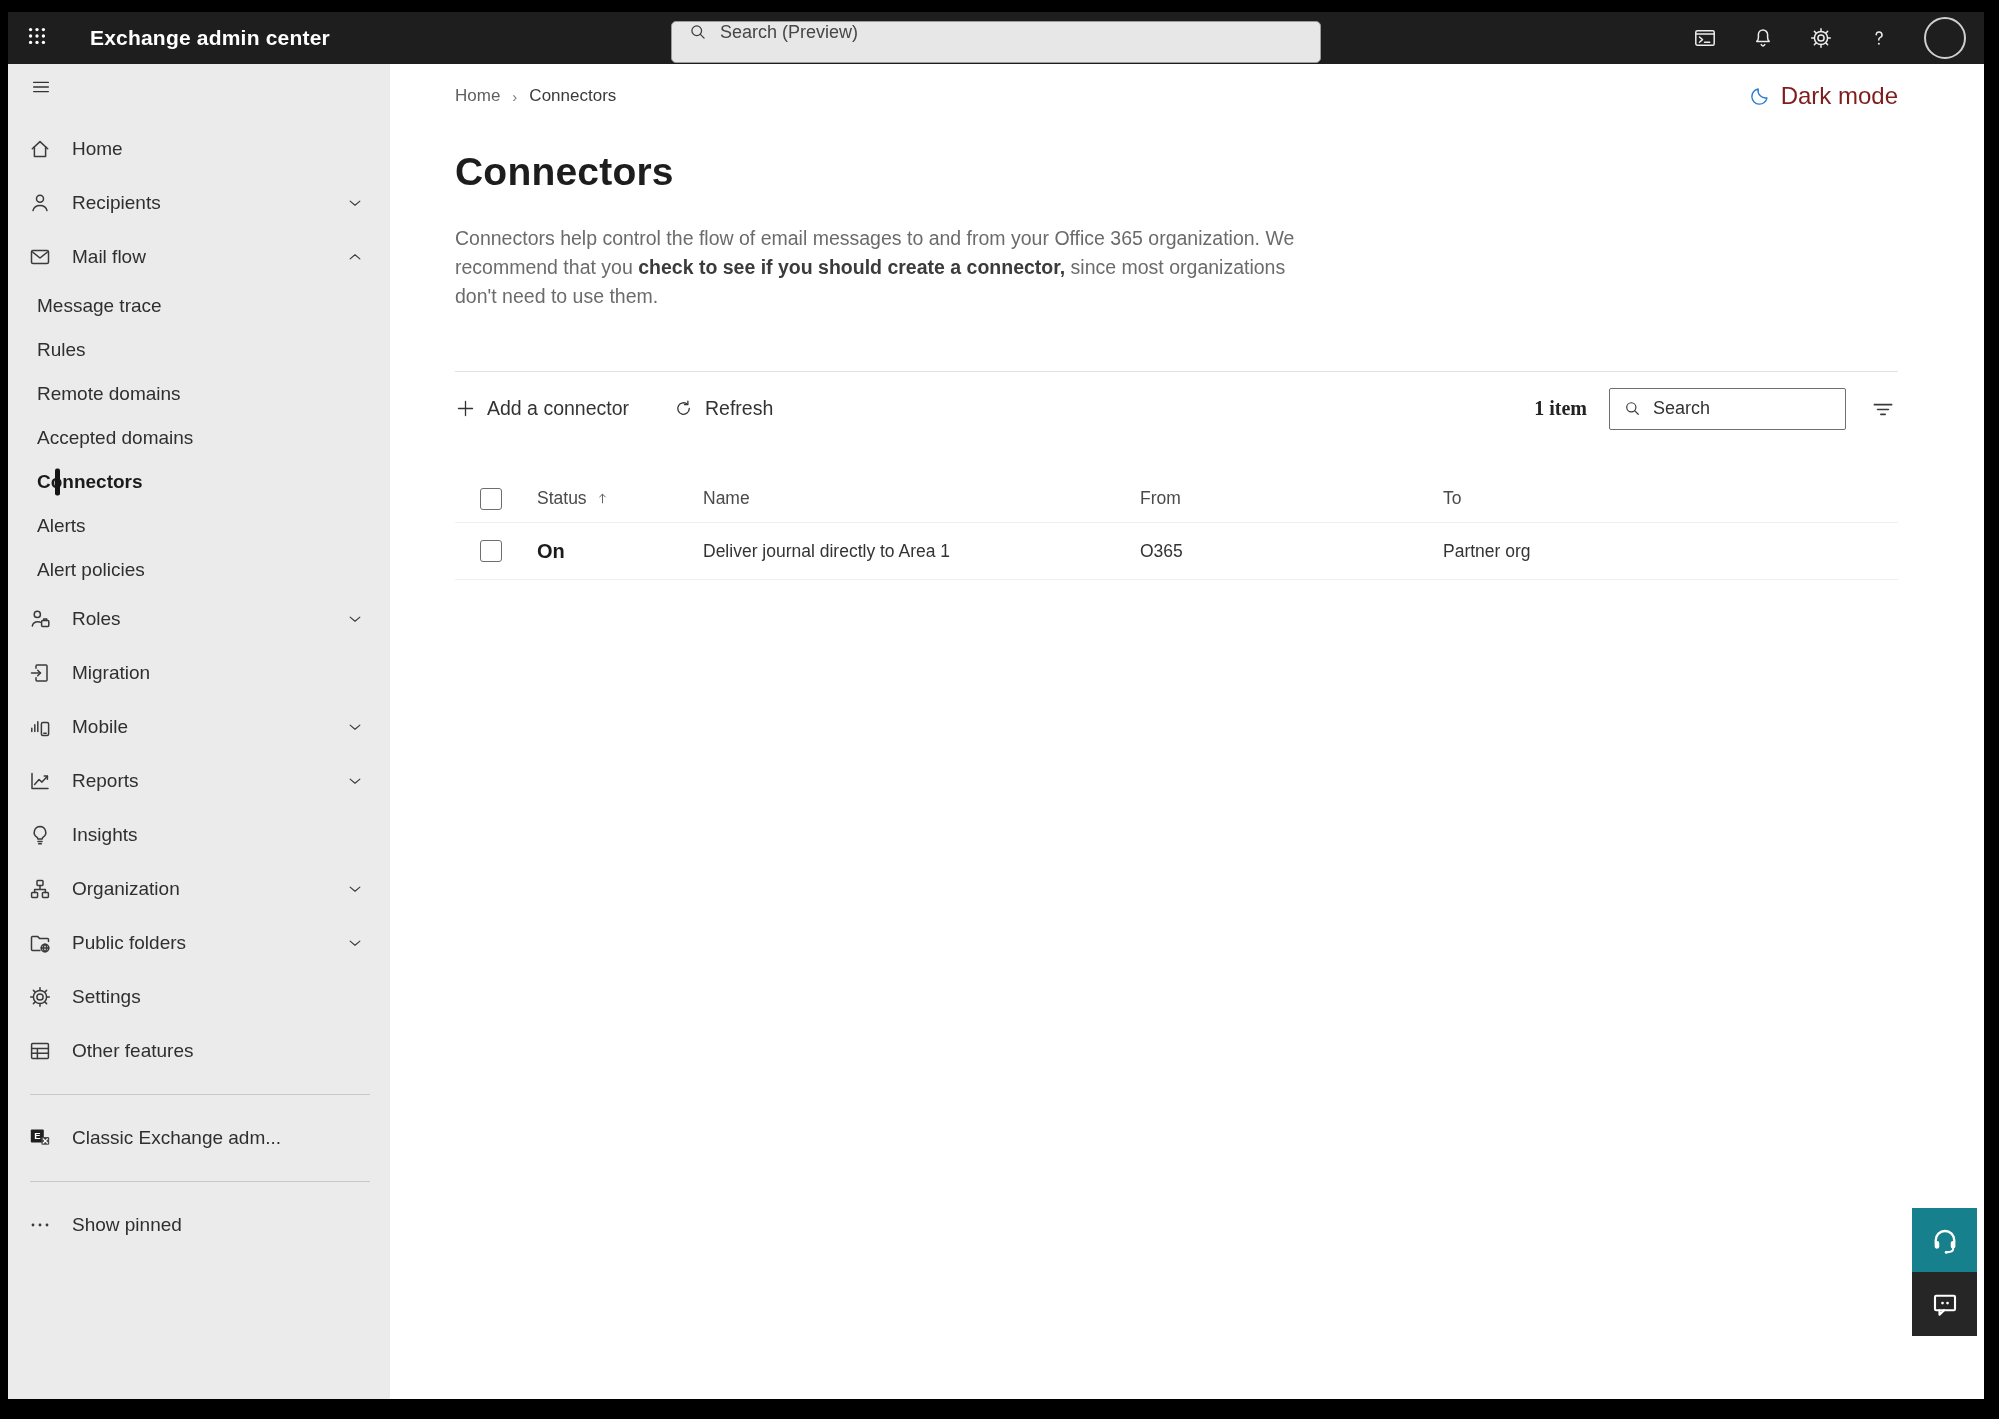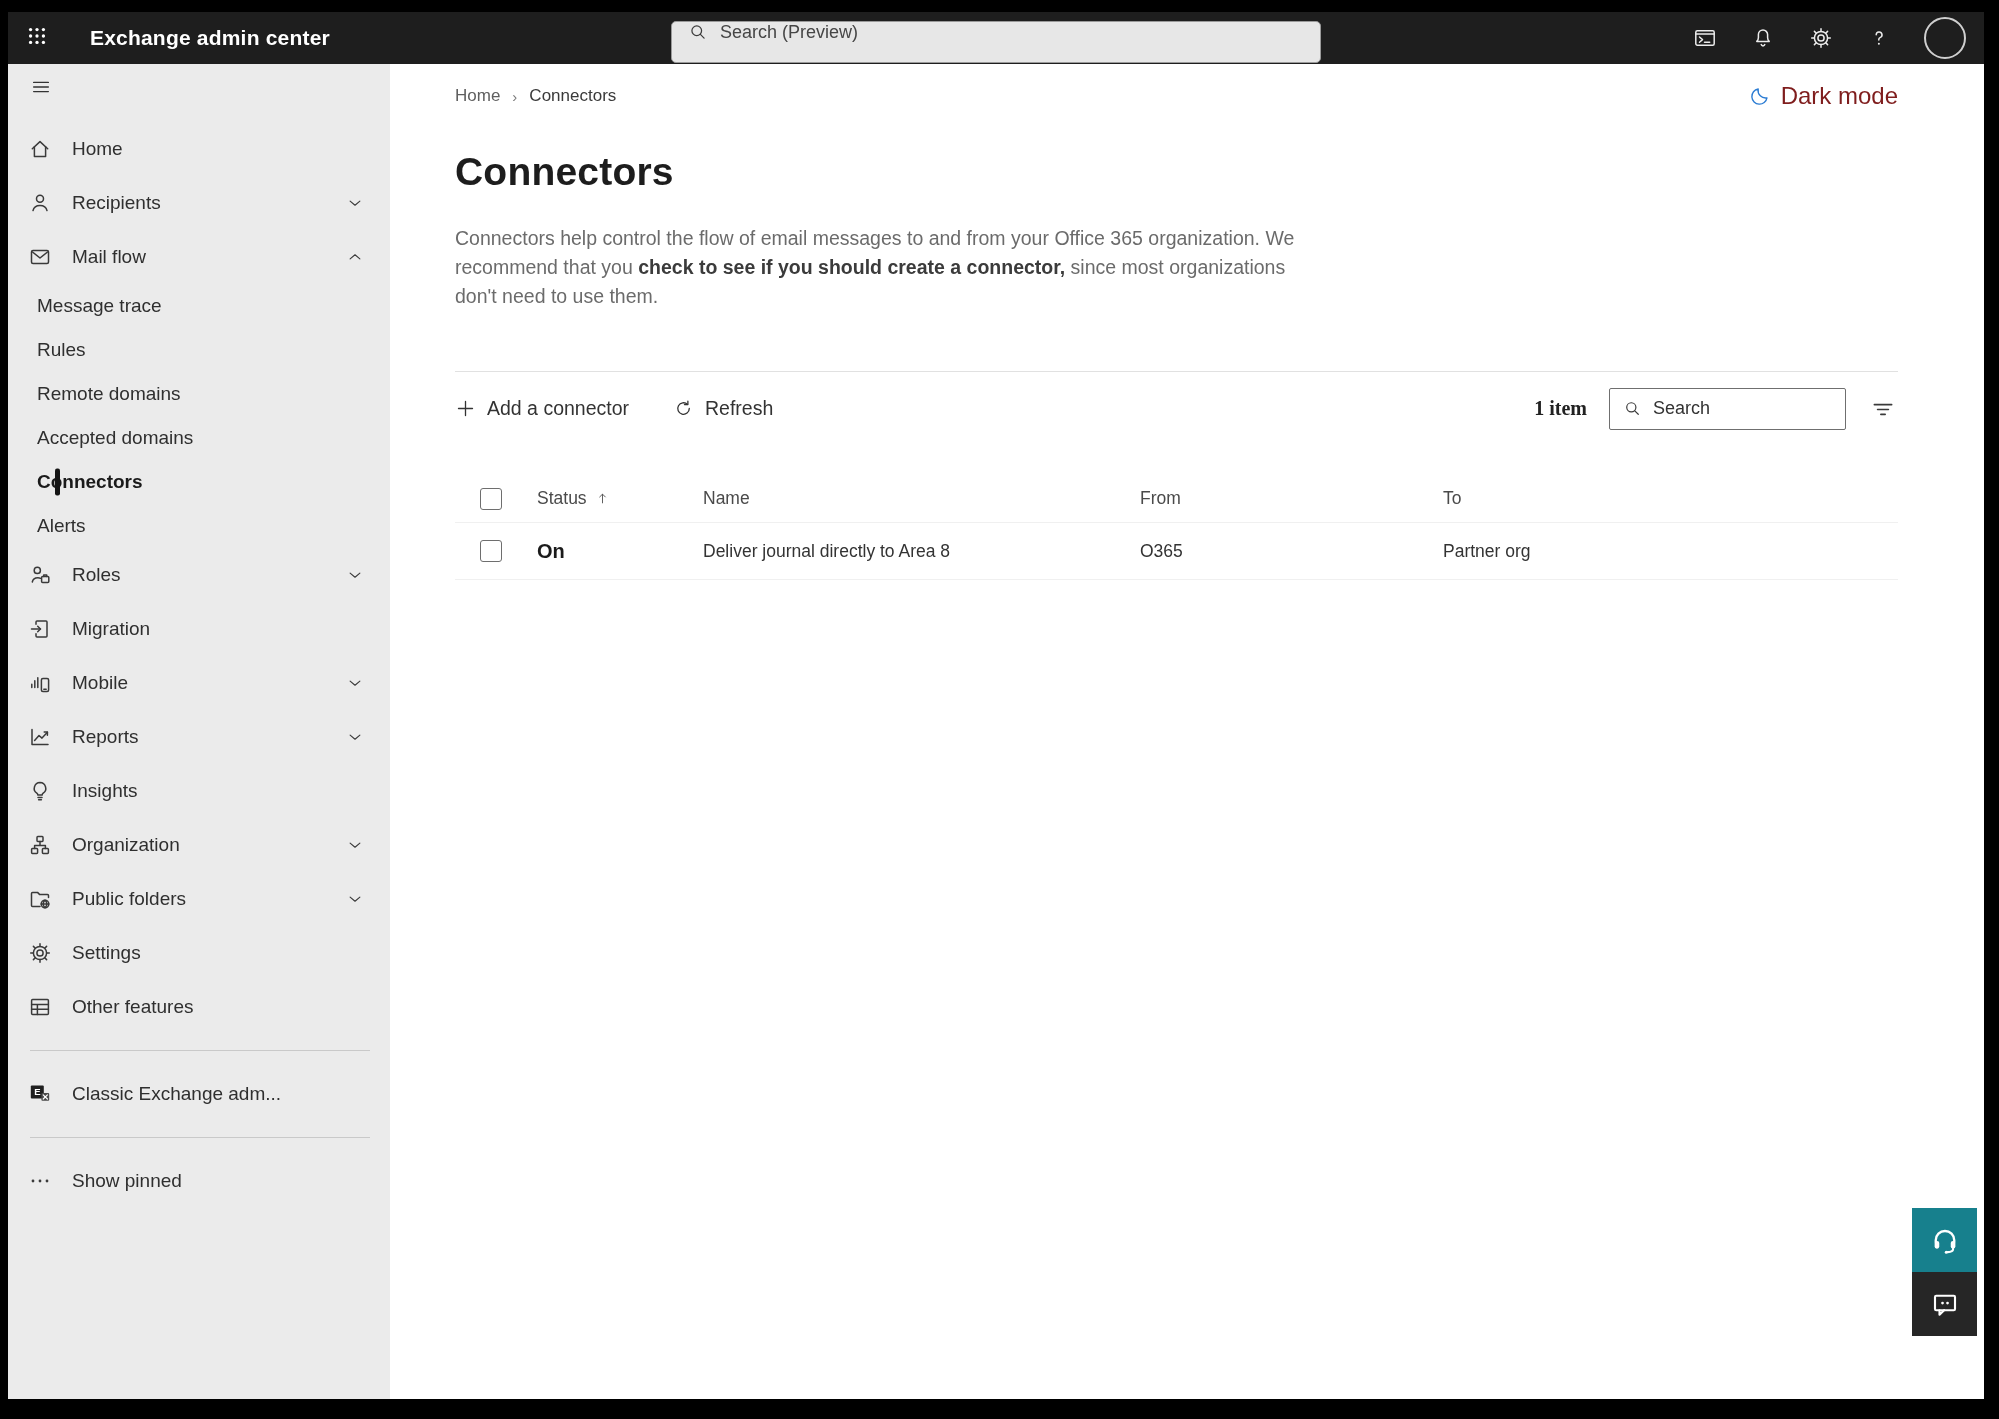--- a/index.html
+++ b/index.html
@@ -197,20 +197,23 @@
           <div class="nav-item child">
             <span class="nav-label">Accepted domains</span>
           </div>
           <div class="nav-item child selected">
             <span class="sel-bar"></span>
             <span class="nav-label">Connectors</span>
           </div>
           <div class="nav-item child">
             <span class="nav-label">Alerts</span>
           </div>
+          <div class="nav-item child">
+            <span class="nav-label">Alert policies</span>
+          </div>
           <div class="nav-item">
             <span class="nav-icon"><svg viewBox="0 0 24 24" fill="none" stroke="currentColor" stroke-width="1.5" stroke-linecap="round" stroke-linejoin="round" width="100%" height="100%">
                 <circle cx="9.3" cy="7.4" r="3.1"></circle>
                 <path d="M4.3 19c.6-3.1 3.1-4.3 5.6-4.3.9 0 1.9.2 2.7.6"></path>
                 <rect x="13.6" y="13.4" width="7.2" height="6.2" rx="1"></rect>
                 <path d="M15.7 13.4V12h3v1.4"></path>
               </svg></span>
             <span class="nav-label">Roles</span>
             <span class="nav-chevron"><svg viewBox="0 0 24 24" fill="none" stroke="currentColor" stroke-width="1.5" stroke-linecap="round" stroke-linejoin="round" width="100%" height="100%">
                 <path d="M5.5 9.5 12 15l6.5-5.5"></path>
@@ -403,21 +406,21 @@
             </div>
           <div class="th">
               <span>To</span>
             </div>
         </div>
         <div class="tr trow">
           <div class="cell-check">
               <div class="checkbox"></div>
             </div>
           <div class="td status">On</div>
-          <div class="td">Deliver journal directly to Area 8</div>
+          <div class="td">Deliver journal directly to Area 1</div>
           <div class="td">O365</div>
           <div class="td">Partner org</div>
         </div>
       </div>
 
     </div>
   </div>
 
   <div class="float-stack">
     <div class="fab help-fab">

